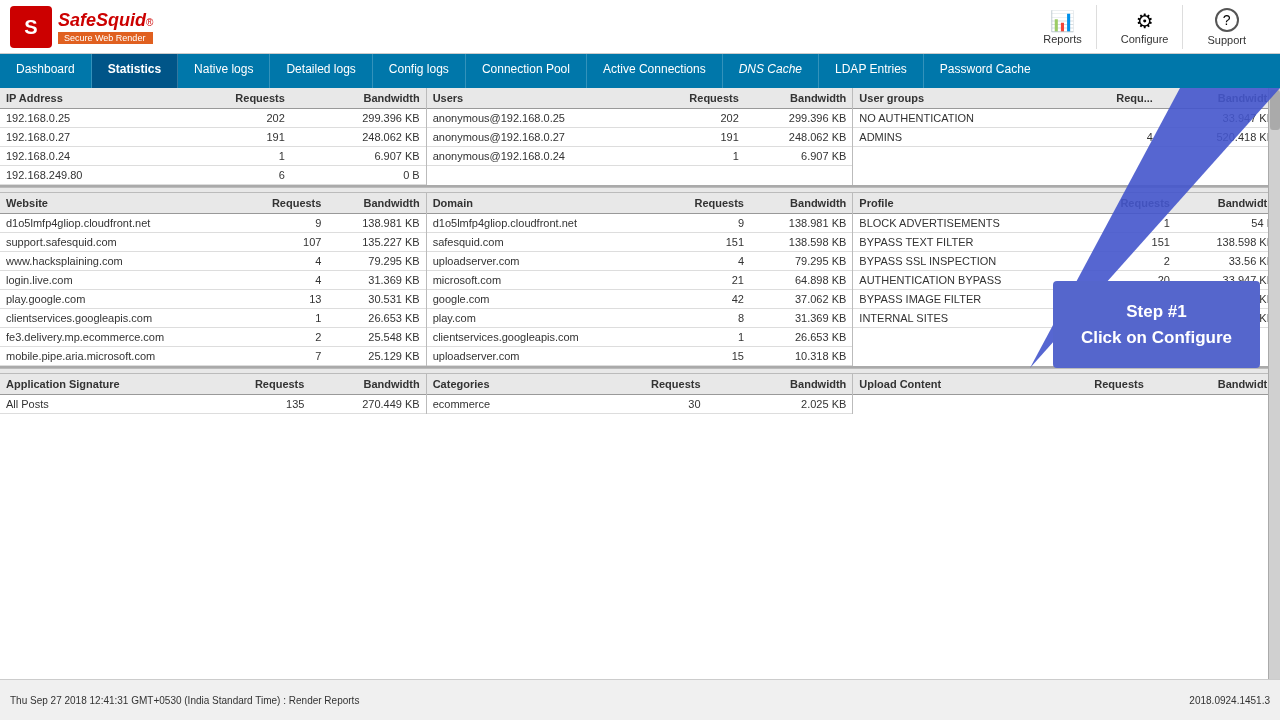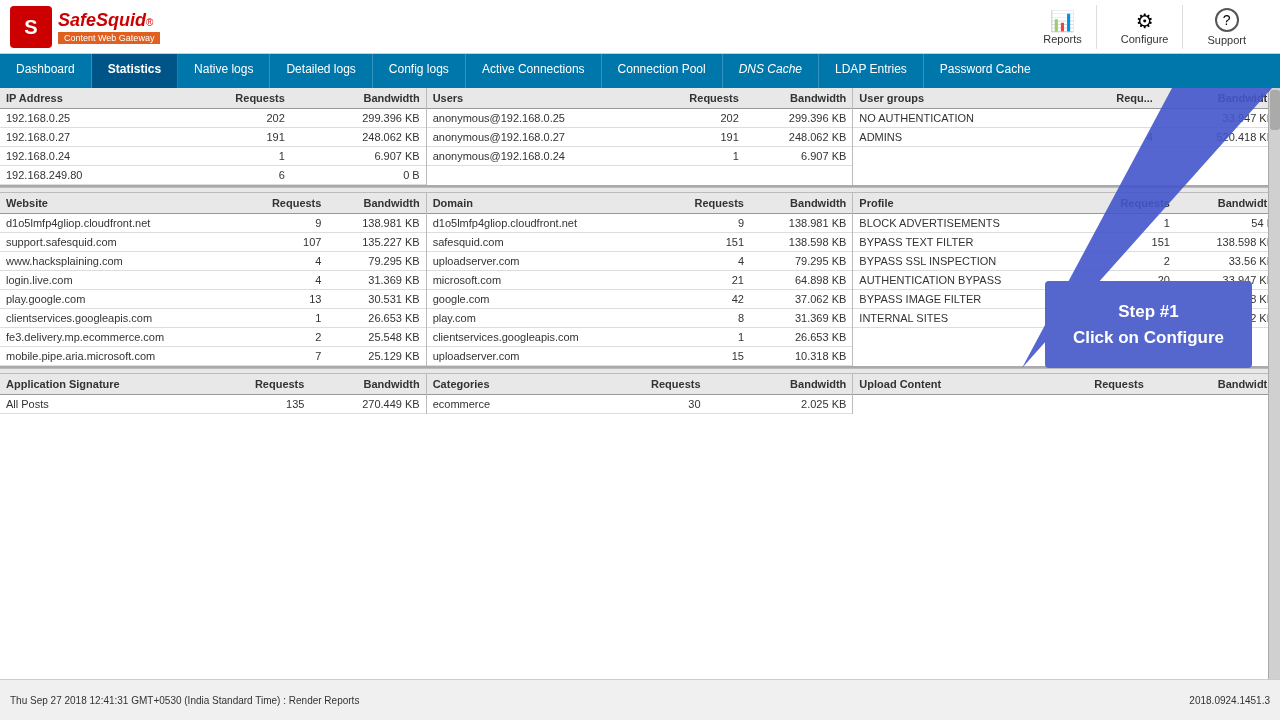--- a/index.html
+++ b/index.html
@@ -17,21 +17,21 @@
 
     <svg width="42" height="42" viewBox="0 0 42 42" style="margin-right:6px;">
       <rect width="42" height="42" fill="#cc0000" rx="4"></rect>
       <text x="21" y="28" text-anchor="middle" fill="#fff" font-size="20" font-weight="bold">S</text>
     </svg>
     <div>
       <div style="display:flex; align-items:baseline;">
         <span style="color:#cc0000; font-size:18px; font-weight:bold; font-style:italic;">SafeSquid</span>
         <span style="color:#cc0000; font-size:10px; vertical-align:super;">®</span>
       </div>
-      <div style="background:#e06020; color:#fff; font-size:9px; padding:1px 6px; margin-top:1px; white-space:nowrap;">Content Web Gateway</div>
+      <div style="background:#e06020; color:#fff; font-size:9px; padding:1px 6px; margin-top:1px; white-space:nowrap;">Secure Web Render</div>
     </div>
   </div>
 
   <div style="display:flex; align-items:center; margin-left:auto; gap:10px; padding-right:20px;">
     <div style="display:flex; flex-direction:column; align-items:center; cursor:pointer; padding:4px 14px; border-right:1px solid #ddd;">
       <span style="font-size:20px;">📊</span>
       <span style="font-size:11px; color:#333;">Reports</span>
     </div>
     <div style="display:flex; flex-direction:column; align-items:center; cursor:pointer; padding:4px 14px; border-right:1px solid #ddd;">
       <span style="font-size:20px;">⚙</span>
@@ -43,30 +43,30 @@
     </div>
   </div>
 </div>
 
 <div style="display:flex; background:#0077aa; overflow:hidden; height:34px;">
   <div style="padding:8px 16px; color:#fff; font-size:12px; cursor:pointer; border-right:1px solid rgba(255,255,255,0.2); white-space:nowrap;">Dashboard</div>
   <div style="padding:8px 16px; color:#fff; font-size:12px; cursor:pointer; border-right:1px solid rgba(255,255,255,0.2); white-space:nowrap; background:#005588; font-weight:bold;">Statistics</div>
   <div style="padding:8px 16px; color:#fff; font-size:12px; cursor:pointer; border-right:1px solid rgba(255,255,255,0.2); white-space:nowrap;">Native logs</div>
   <div style="padding:8px 16px; color:#fff; font-size:12px; cursor:pointer; border-right:1px solid rgba(255,255,255,0.2); white-space:nowrap;">Detailed logs</div>
   <div style="padding:8px 16px; color:#fff; font-size:12px; cursor:pointer; border-right:1px solid rgba(255,255,255,0.2); white-space:nowrap;">Config logs</div>
+  <div style="padding:8px 16px; color:#fff; font-size:12px; cursor:pointer; border-right:1px solid rgba(255,255,255,0.2); white-space:nowrap;">Connection Pool</div>
   <div style="padding:8px 16px; color:#fff; font-size:12px; cursor:pointer; border-right:1px solid rgba(255,255,255,0.2); white-space:nowrap;">Active Connections</div>
-  <div style="padding:8px 16px; color:#fff; font-size:12px; cursor:pointer; border-right:1px solid rgba(255,255,255,0.2); white-space:nowrap;">Connection Pool</div>
   <div style="padding:8px 16px; color:#fff; font-size:12px; cursor:pointer; border-right:1px solid rgba(255,255,255,0.2); white-space:nowrap;font-style:italic;">DNS Cache</div>
   <div style="padding:8px 16px; color:#fff; font-size:12px; cursor:pointer; border-right:1px solid rgba(255,255,255,0.2); white-space:nowrap;">LDAP Entries</div>
   <div style="padding:8px 16px; color:#fff; font-size:12px; cursor:pointer; white-space:nowrap;">Password Cache</div>
 </div>
 
 <div style="position:relative; overflow-y:auto; height:calc(720px - 54px - 34px - 24px);">
 
-  <div style="position:absolute; right:8px; top:0; width:450px; height:300px; z-index:50; pointer-events:none;">
+  <div style="position:absolute; right:0; top:0; width:450px; height:300px; z-index:50; pointer-events:none;">
 
     <svg width="450" height="300" style="position:absolute; top:0; right:0;">
       <polygon points="350,0 450,0 200,280" fill="#4455cc" opacity="0.9"></polygon>
     </svg>
 
     <div style="position:absolute; bottom:20px; right:20px; background:#5566cc; color:#fff; font-size:17px; font-weight:bold; padding:18px 28px; text-align:center; border-radius:4px; line-height:1.5;">
       <div>Step #1</div>
       <div>Click on Configure</div>
     </div>
   </div>

